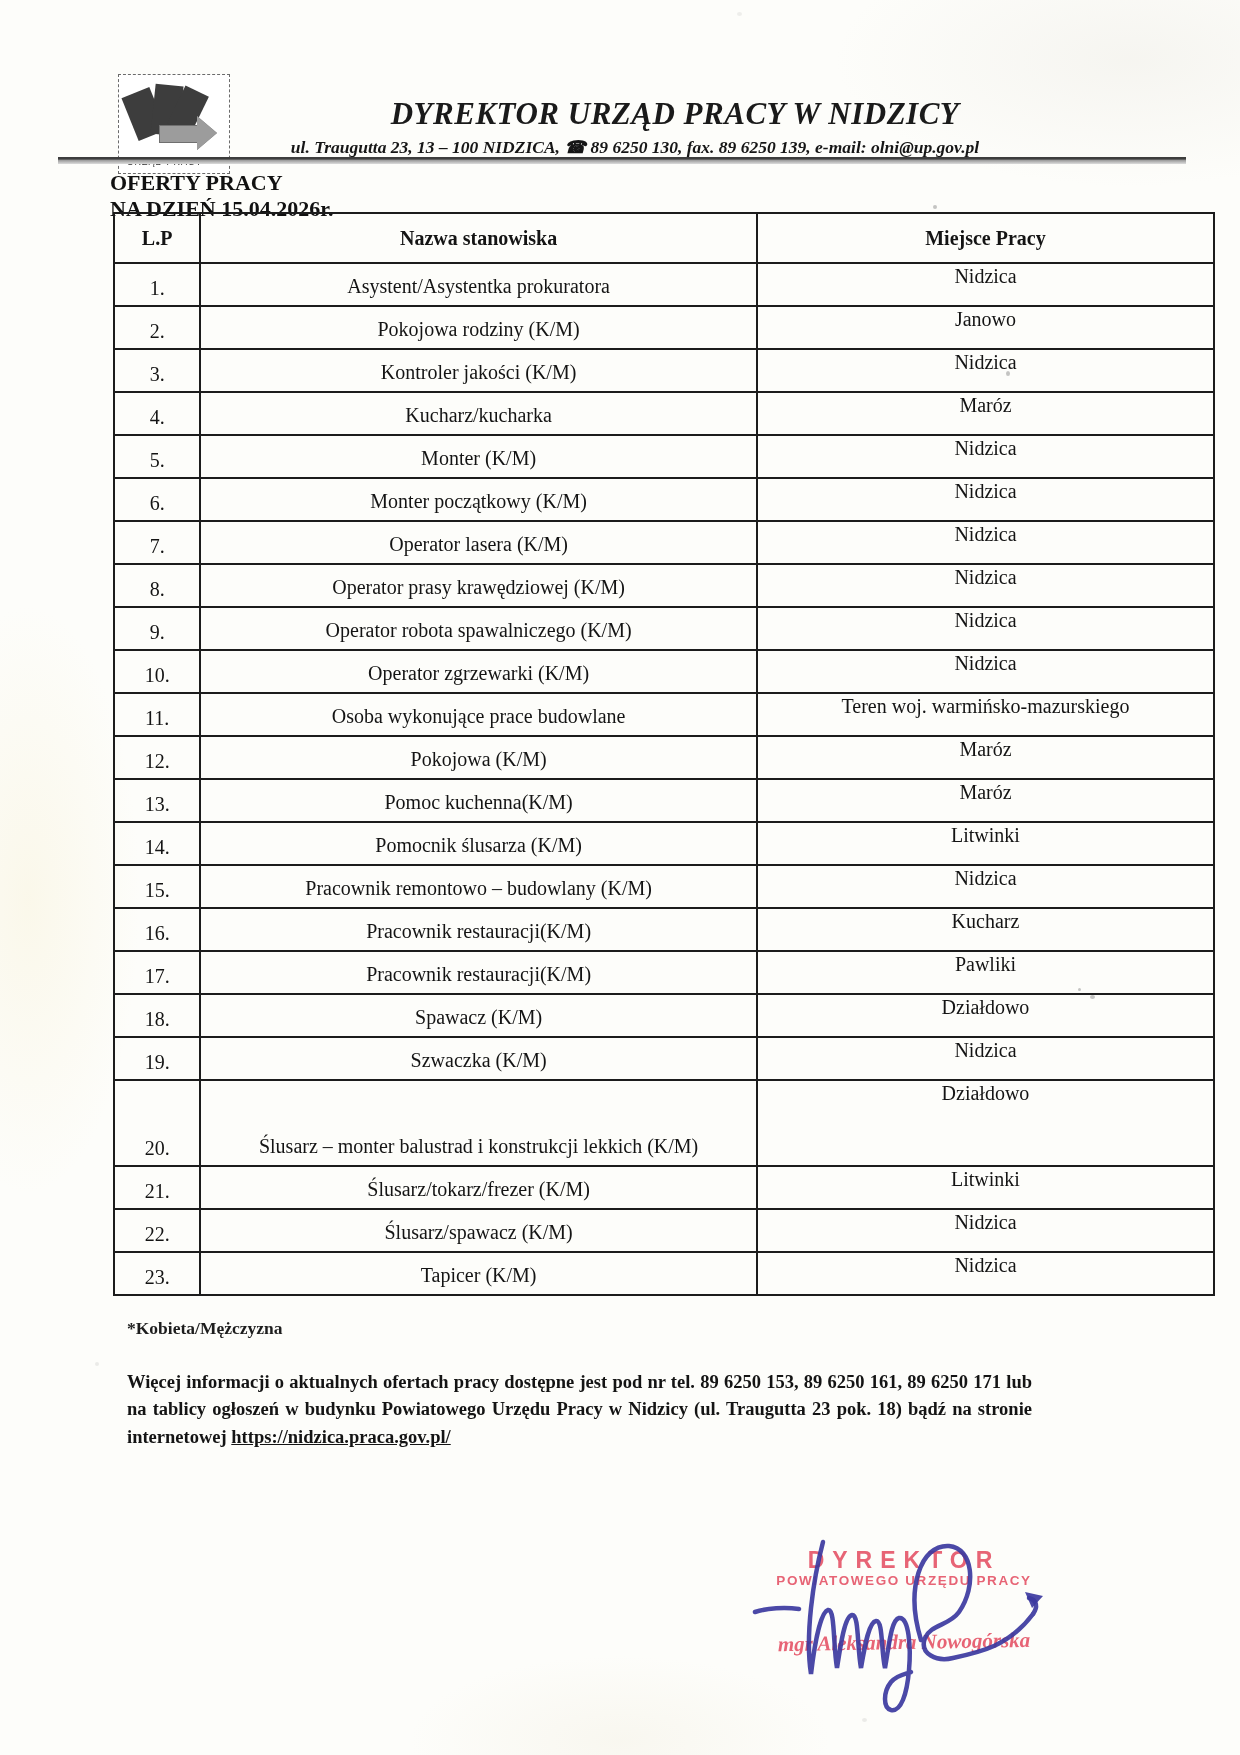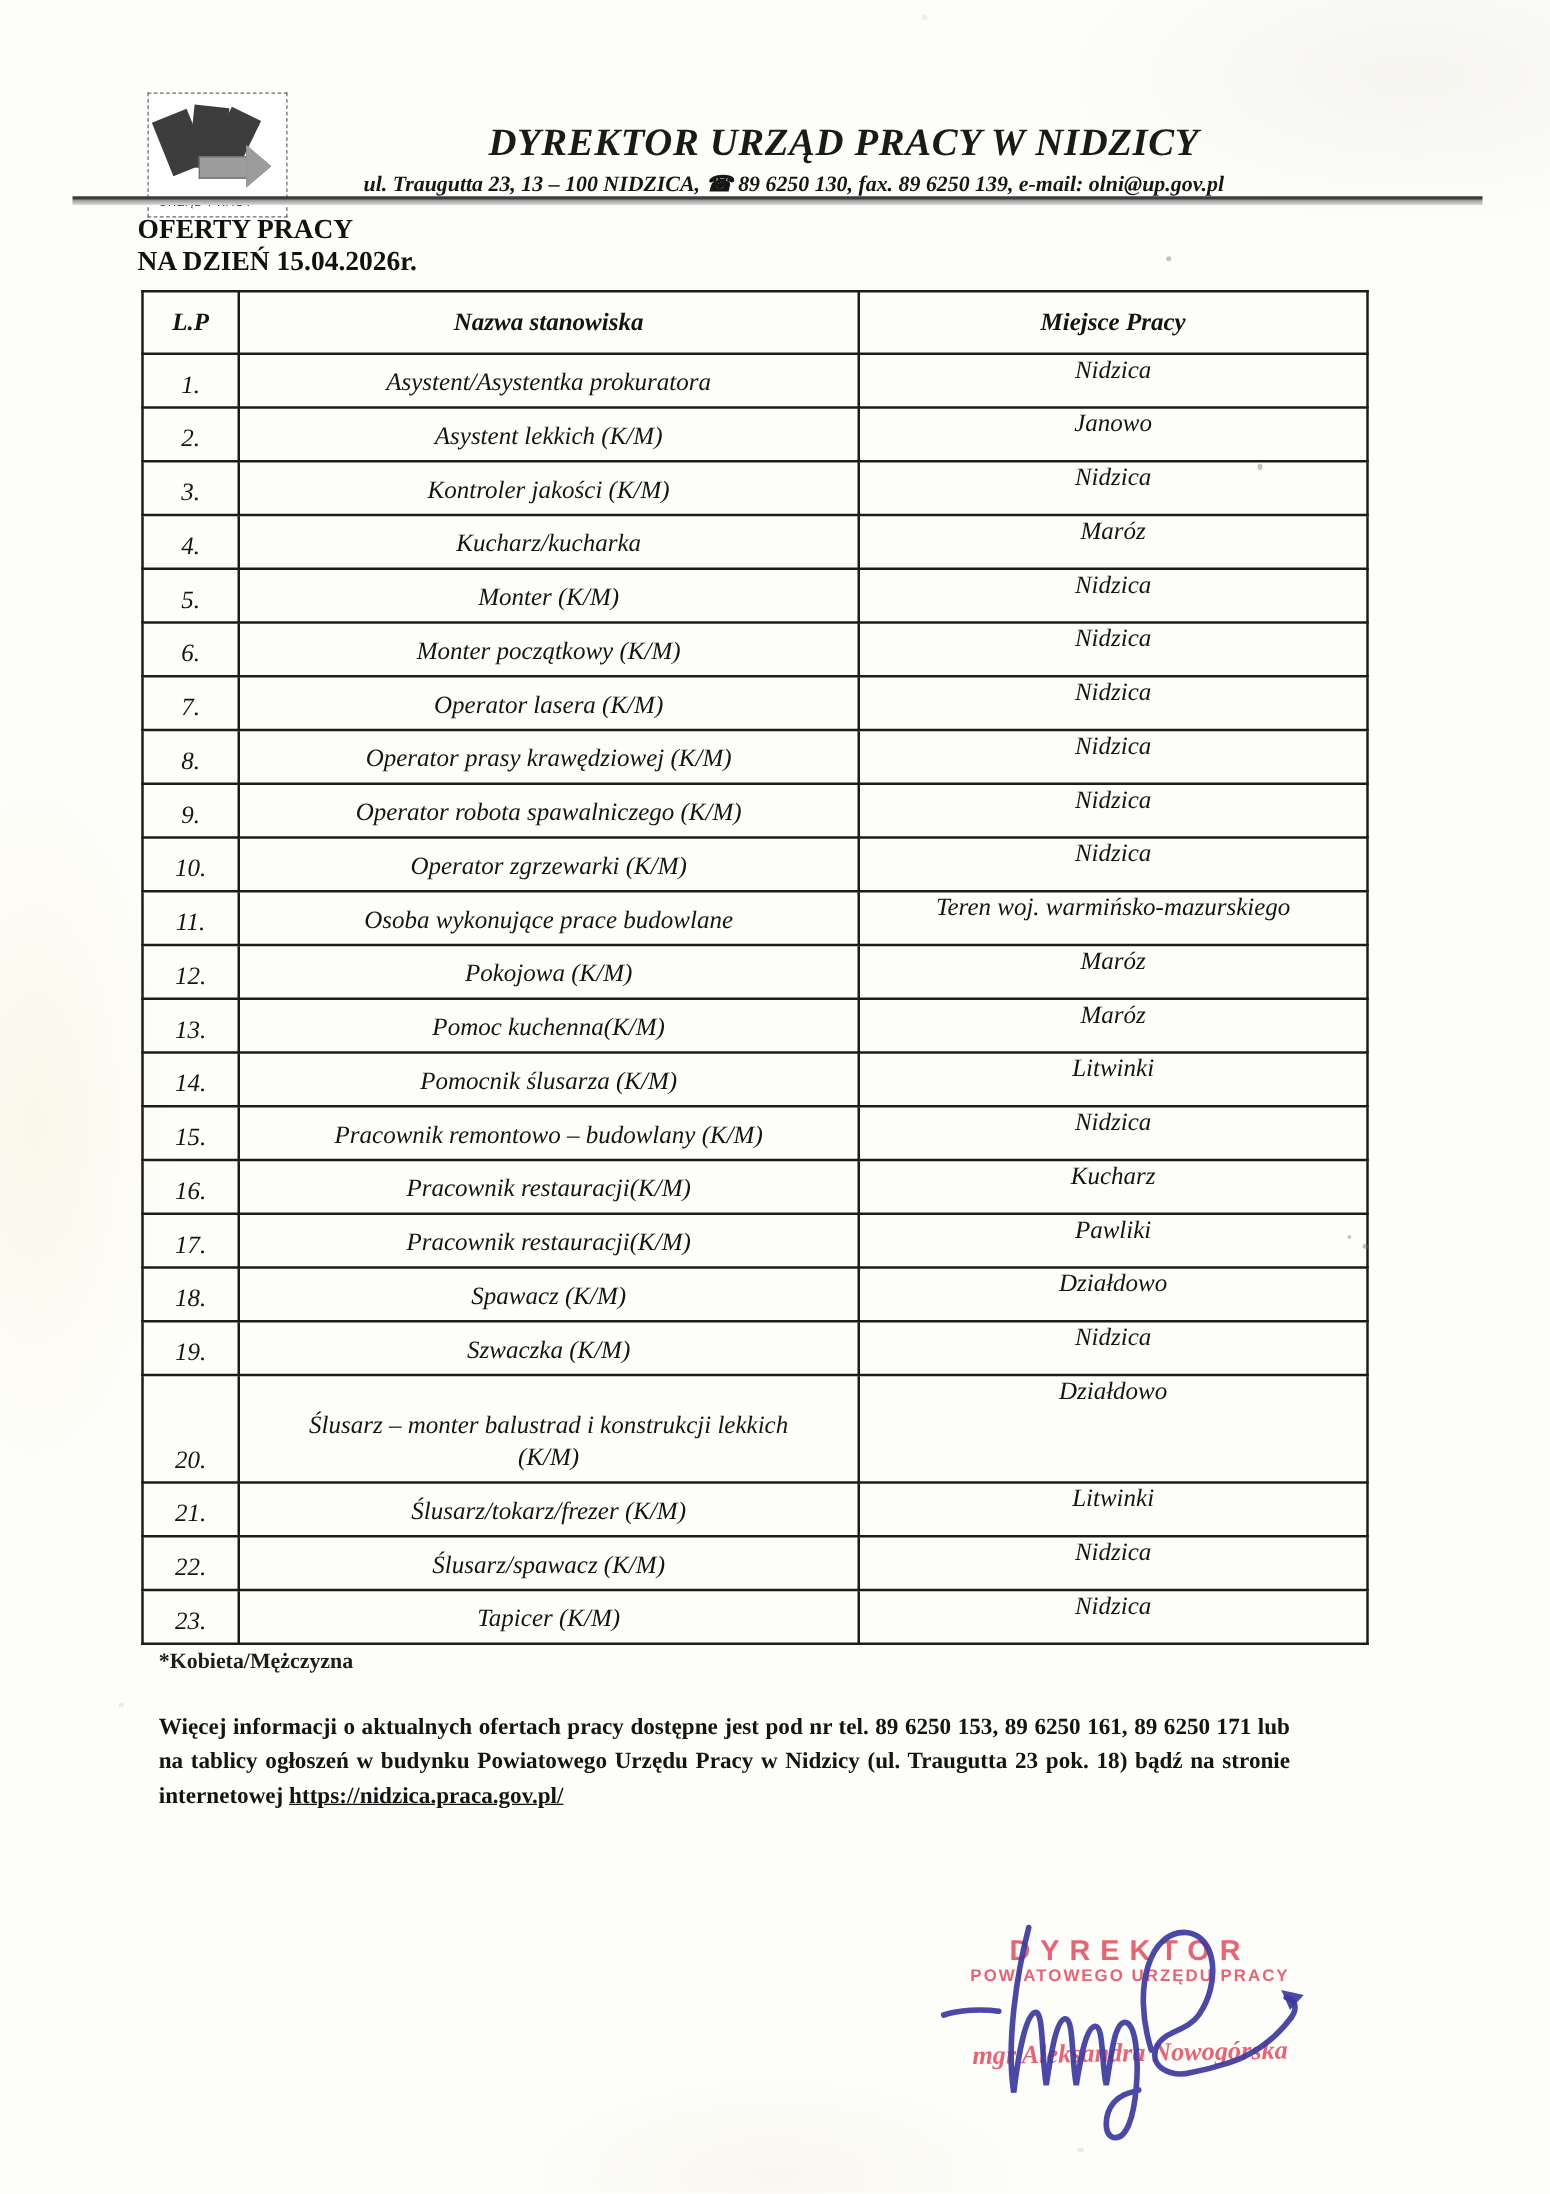--- a/index.html
+++ b/index.html
@@ -35,22 +35,22 @@
   .header-text{position:absolute;left:150px;top:96px;width:960px;text-align:center;}
   .org-name{font-size:31px;font-weight:bold;font-style:italic;letter-spacing:.5px;margin:0 0 5px 90px;
     color:#1a1a1a;}
   .address-line{font-size:17.5px;font-weight:bold;font-style:italic;color:#161616;margin-left:10px;}
   .header-rule{position:absolute;left:58px;top:157px;width:1128px;height:7px;
     background:linear-gradient(to bottom,#3d3d3d 0 30%,#9a9a9a 45%,#dcdcdc 100%);}
   
   .doc-title{position:absolute;left:110px;top:170px;width:875px;text-align:left;
     font-size:22px;font-weight:bold;line-height:26px;color:#111;}
   
-  table.jobs{position:absolute;left:113px;top:232px;width:982px;border-collapse:collapse;
-    font-size:20px;color:#141414;font-style:italic;}
+  table.jobs{position:absolute;left:113px;top:212px;width:1102px;border-collapse:collapse;
+    font-size:20px;color:#141414;}
   table.jobs th, table.jobs td{border:2px solid #1c1c1c;}
   table.jobs th{height:46px;font-size:20px;font-weight:bold;text-align:center;vertical-align:middle;}
   col.c1{width:77px;} col.c2{width:497px;} col.c3{width:408px;}
   tr.job-row{height:43px;}
   tr.job-row.tall{height:86px;}
   td.c-no{text-align:center;vertical-align:bottom;padding-bottom:5px;}
   td.c-pos{text-align:center;vertical-align:bottom;padding:0 35px 6px 35px;line-height:26px;}
   td.c-place{text-align:center;vertical-align:top;padding-top:0;line-height:24px;}
   
   .footnote{position:absolute;left:127px;top:1318px;font-size:17.5px;font-weight:bold;}
@@ -108,21 +108,21 @@
     </thead>
     <tbody>
     <tr class="job-row">
       <td class="c-no">1.</td>
       <td class="c-pos">Asystent/Asystentka prokuratora</td>
       <td class="c-place">Nidzica</td>
     </tr>
 
     <tr class="job-row">
       <td class="c-no">2.</td>
-      <td class="c-pos">Asystent lekkich (K/M)</td>
+      <td class="c-pos">Pokojowa rodziny (K/M)</td>
       <td class="c-place">Janowo</td>
     </tr>
 
     <tr class="job-row">
       <td class="c-no">3.</td>
       <td class="c-pos">Kontroler jakości (K/M)</td>
       <td class="c-place">Nidzica</td>
     </tr>
 
     <tr class="job-row">

